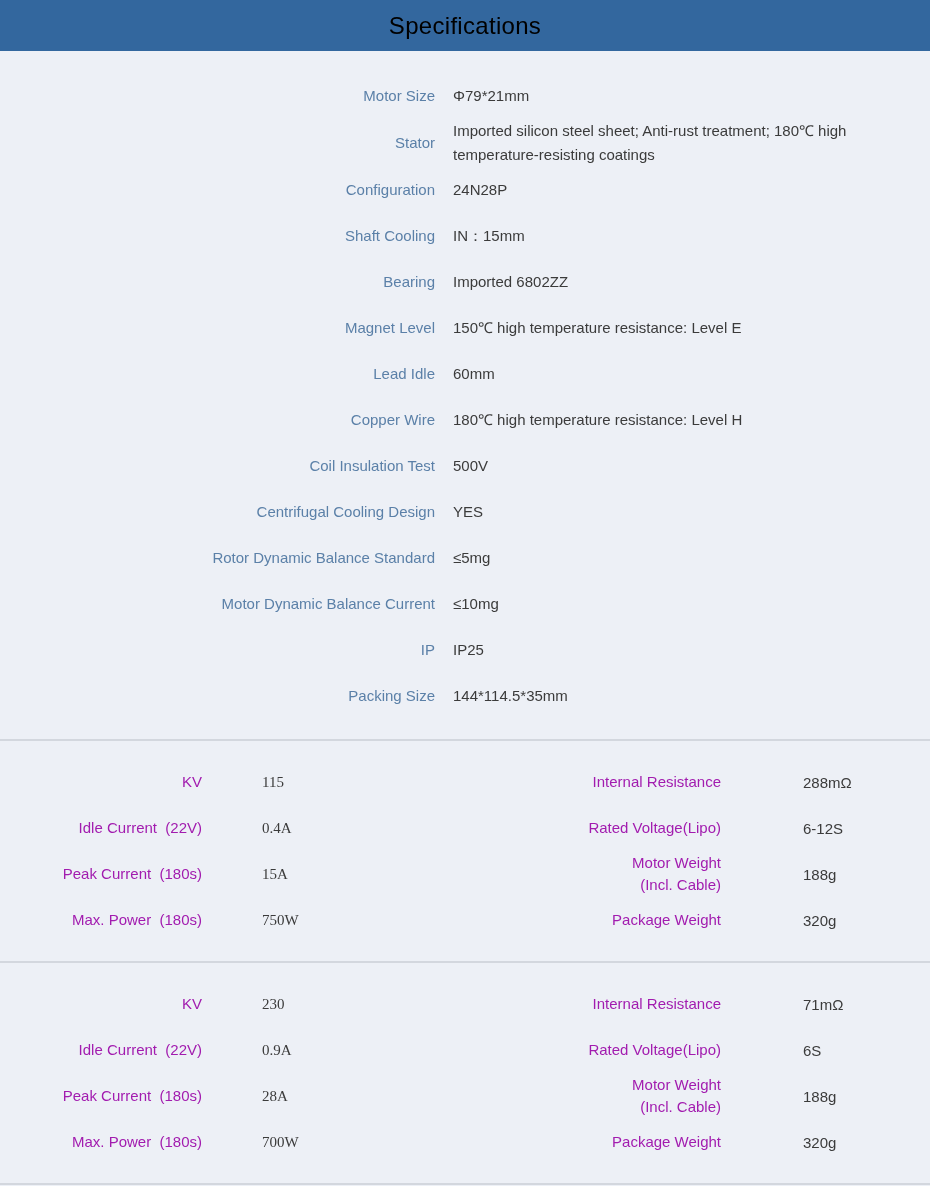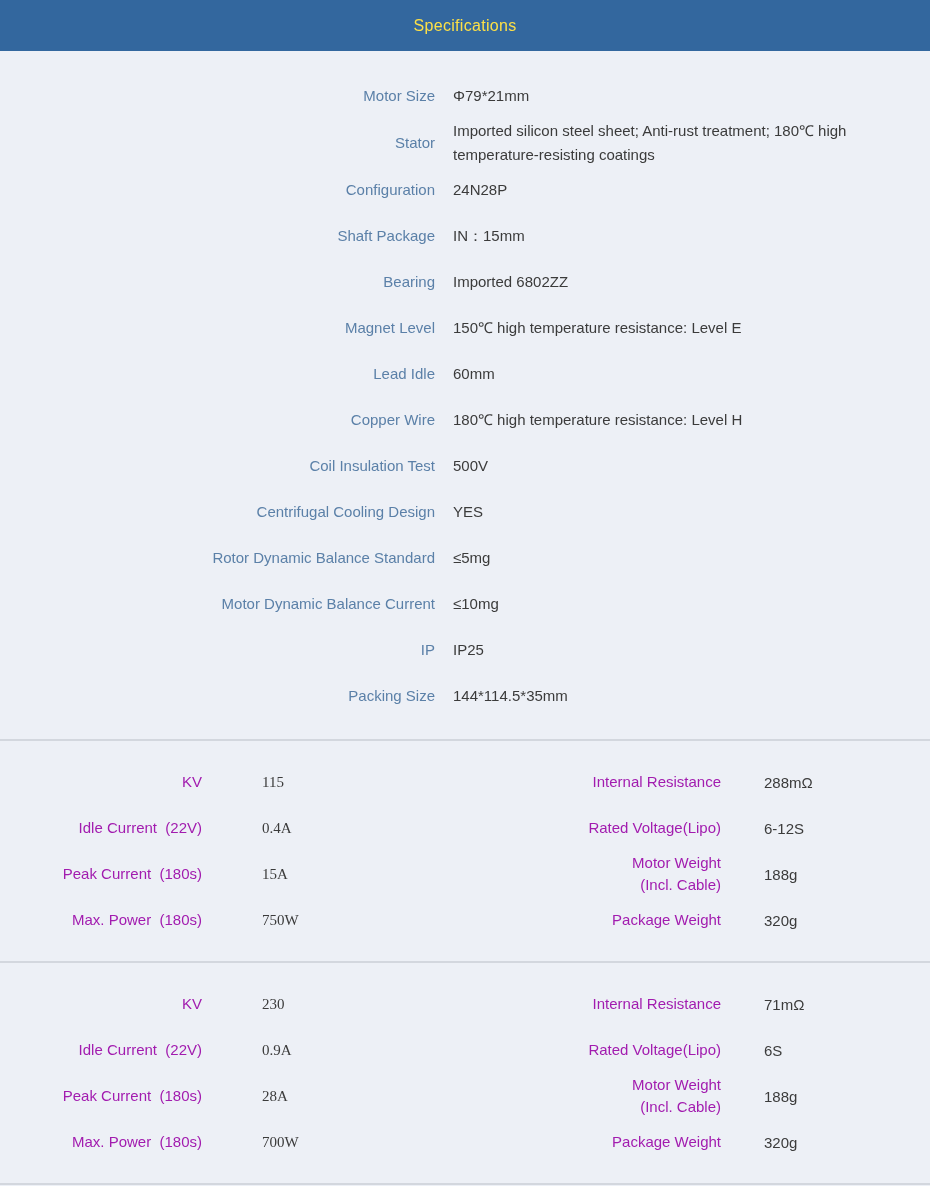--- a/index.html
+++ b/index.html
@@ -17,22 +17,22 @@
   }
   .titlebar {
     height: 51px;
     background: #33679e;
     display: flex;
     align-items: center;
     justify-content: center;
   }
   .titlebar h1 {
     margin: 0;
-    color: #fde047;
-    font-size: 16px;
+    color: #000000;
+    font-size: 24px;
     font-weight: 400;
     letter-spacing: 0.3px;
   }
   
   .spec-table {
     padding: 22px 0 20px 0;
   }
   .spec-row {
     display: flex;
     align-items: center;
@@ -71,21 +71,21 @@
   .pair .k {
     flex: none;
     text-align: right;
     color: #a21caf;
     white-space: pre-wrap;
     line-height: 1.45;
   }
   .vcol-left .pair .k { width: 202px; }
   .vcol-left .pair .v { margin-left: 60px; font-family: Liberation Serif, serif; }
   .vcol-right .pair .k { width: 256px; }
-  .vcol-right .pair .v { margin-left: 43px; }
+  .vcol-right .pair .v { margin-left: 82px; }
 </style>
 </head>
 <body>
 
 <header class="titlebar">
   <h1>Specifications</h1>
 </header>
 
 <main>
   <section class="spec-table" id="spec-table">
@@ -95,21 +95,21 @@
       </div>
       <div class="spec-row">
         <span class="k">Stator</span>
         <span class="v">Imported silicon steel sheet; Anti-rust treatment; 180℃ high temperature-resisting coatings</span>
       </div>
       <div class="spec-row">
         <span class="k">Configuration</span>
         <span class="v">24N28P</span>
       </div>
       <div class="spec-row">
-        <span class="k">Shaft Package</span>
+        <span class="k">Shaft Cooling</span>
         <span class="v">IN：15mm</span>
       </div>
       <div class="spec-row">
         <span class="k">Bearing</span>
         <span class="v">Imported 6802ZZ</span>
       </div>
       <div class="spec-row">
         <span class="k">Magnet Level</span>
         <span class="v">150℃ high temperature resistance: Level E</span>
       </div>

